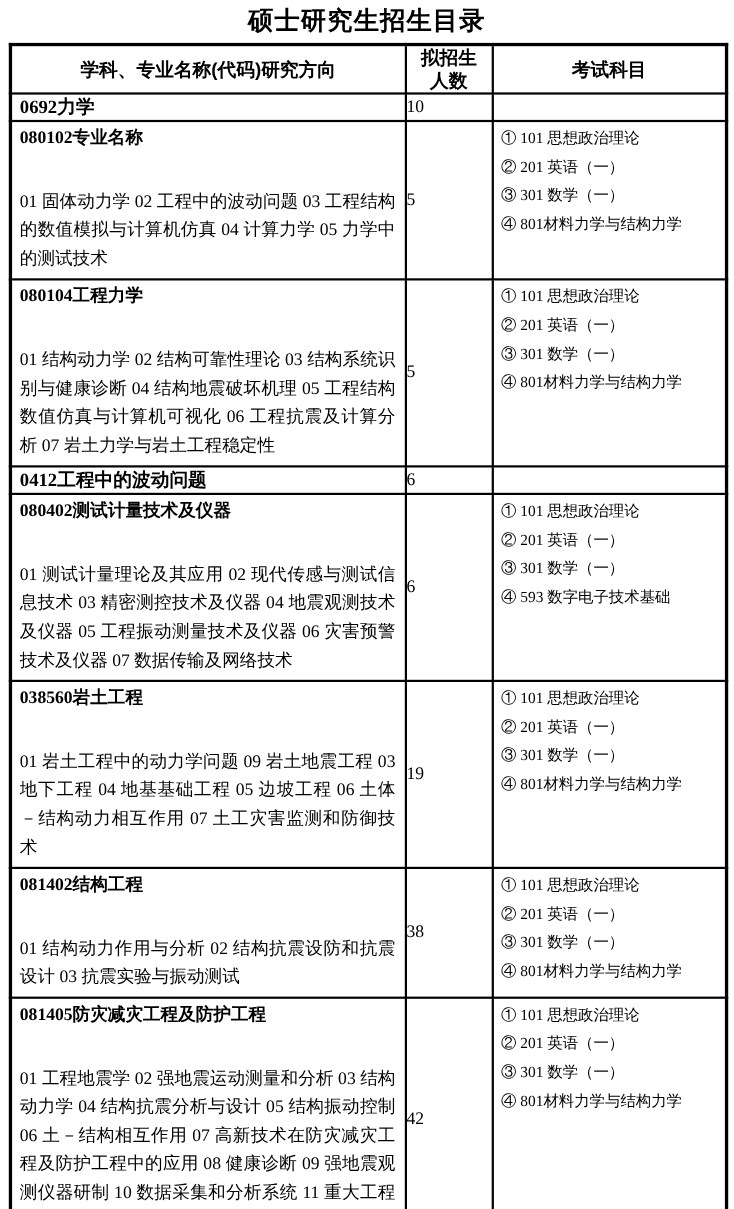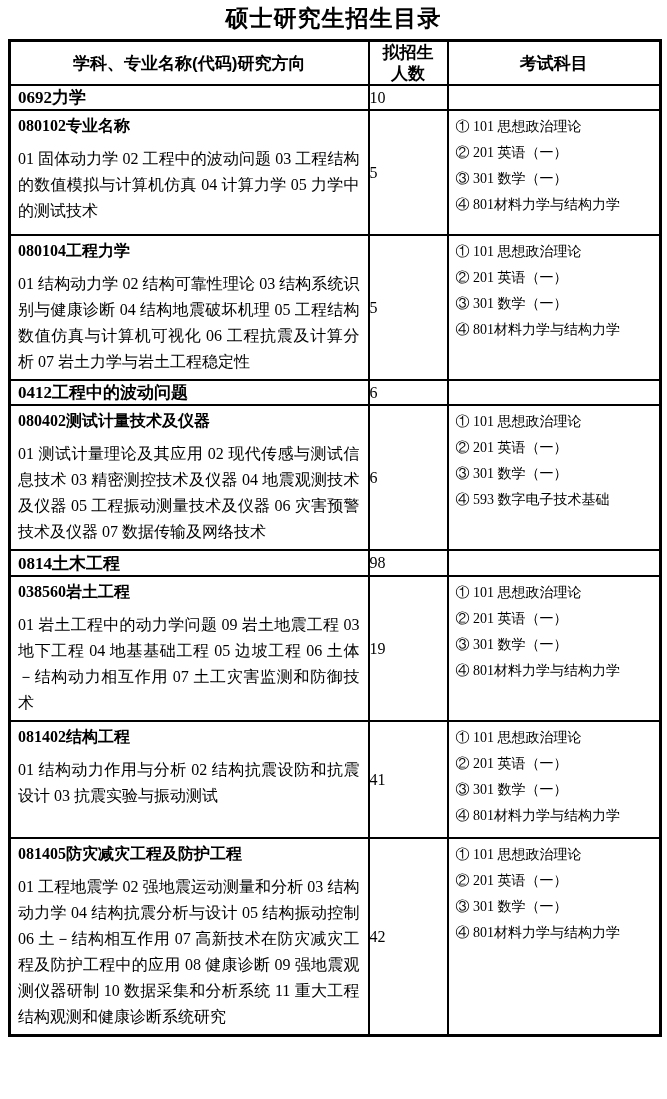--- a/index.html
+++ b/index.html
@@ -60,21 +60,21 @@
   }
   .mhead {
     font-family: "Liberation Sans", sans-serif;
     font-size: 16px;
     font-weight: bold;
     line-height: 22px;
   }
   .code { font-family: "Liberation Serif", serif; }
   .cname, .mname { }
   .dirs {
-    margin-top: 9px;
+    margin-top: 34px;
     font-size: 16px;
     line-height: 26px;
     text-align: justify;
   }
   td.num {
     text-align: left;
     vertical-align: middle;
     font-size: 16px;
   }
   td.exams {
@@ -155,46 +155,41 @@
       </td>
       <td class="num">6</td>
       <td class="exams">
         <div class="exam">① 101 思想政治理论</div>
         <div class="exam">② 201 英语（一）</div>
         <div class="exam">③ 301 数学（一）</div>
         <div class="exam">④ 593 数字电子技术基础</div>
       </td>
     </tr>
 
-    <tr style="height:26px">
-      <td class="catcell"><span class="code">0814</span><span class="cname">土木工程</span></td>
-      <td class="num">98</td>
-      <td class="exams"></td>
-    </tr>
 
     <tr style="height:127px">
       <td class="majcell">
         <div class="mhead"><span class="code">038560</span><span class="mname">岩土工程</span></div>
         <div class="dirs">01 岩土工程中的动力学问题 09 岩土地震工程 03 地下工程 04 地基基础工程 05 边坡工程 06 土体－结构动力相互作用 07 土工灾害监测和防御技术</div>
       </td>
       <td class="num">19</td>
       <td class="exams">
         <div class="exam">① 101 思想政治理论</div>
         <div class="exam">② 201 英语（一）</div>
         <div class="exam">③ 301 数学（一）</div>
         <div class="exam">④ 801材料力学与结构力学</div>
       </td>
     </tr>
 
     <tr style="height:117px">
       <td class="majcell">
         <div class="mhead"><span class="code">081402</span><span class="mname">结构工程</span></div>
         <div class="dirs">01 结构动力作用与分析 02 结构抗震设防和抗震设计 03 抗震实验与振动测试</div>
       </td>
-      <td class="num">41</td>
+      <td class="num">38</td>
       <td class="exams">
         <div class="exam">① 101 思想政治理论</div>
         <div class="exam">② 201 英语（一）</div>
         <div class="exam">③ 301 数学（一）</div>
         <div class="exam">④ 801材料力学与结构力学</div>
       </td>
     </tr>
 
     <tr style="height:186px">
       <td class="majcell">

